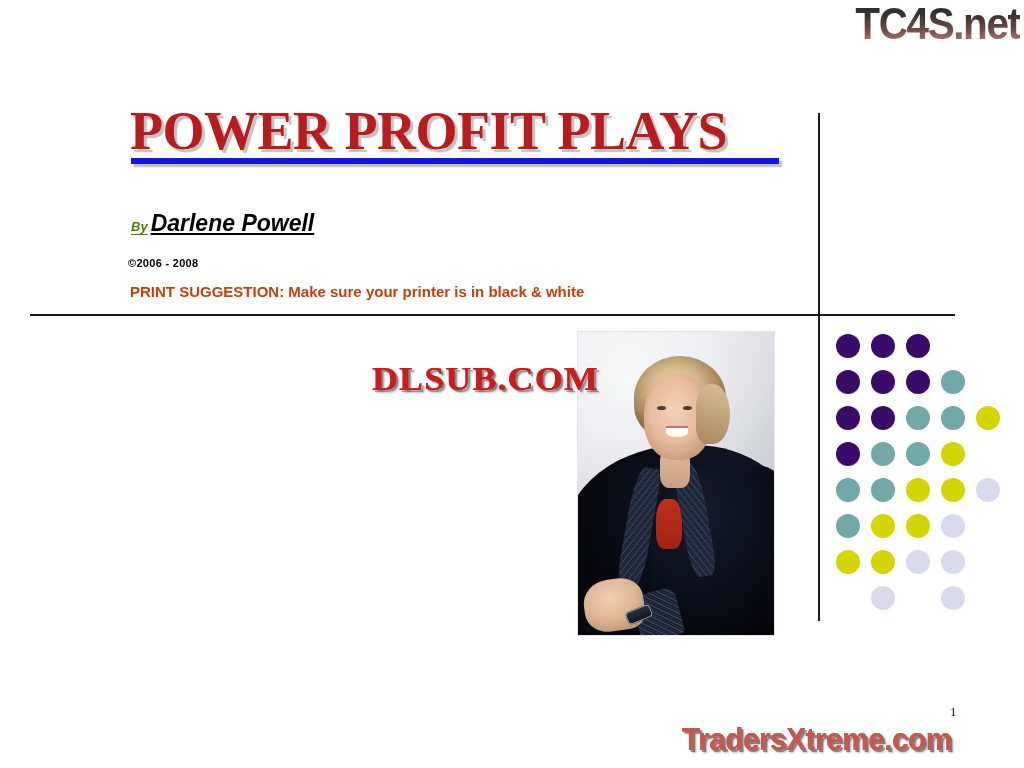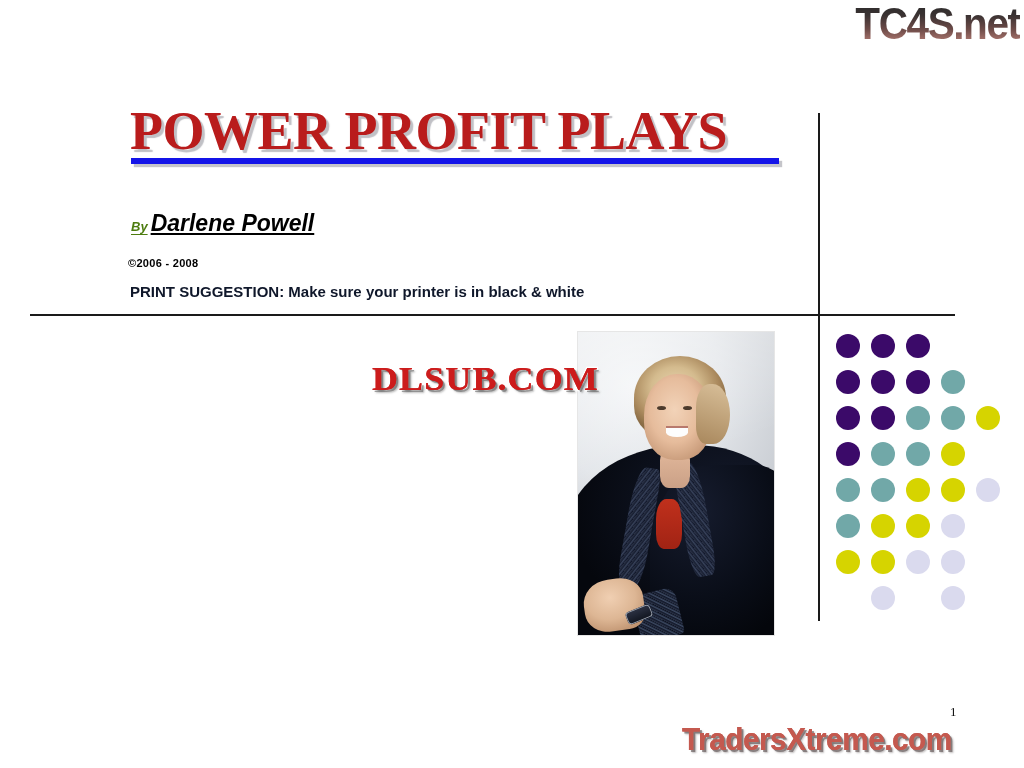--- a/index.html
+++ b/index.html
@@ -122,21 +122,21 @@
     letter-spacing: 0.3px;
     margin-top: 18px;
   }
 
   .print-note {
     position: absolute;
     left: 130px;
     top: 283px;
     font-size: 15px;
     font-weight: bold;
-    color: #0f172a;
+    color: #c2410c;
     white-space: nowrap;
   }
 
   
   .rule-h {
     position: absolute;
     left: 30px;
     top: 314px;
     width: 925px;
     height: 2px;

